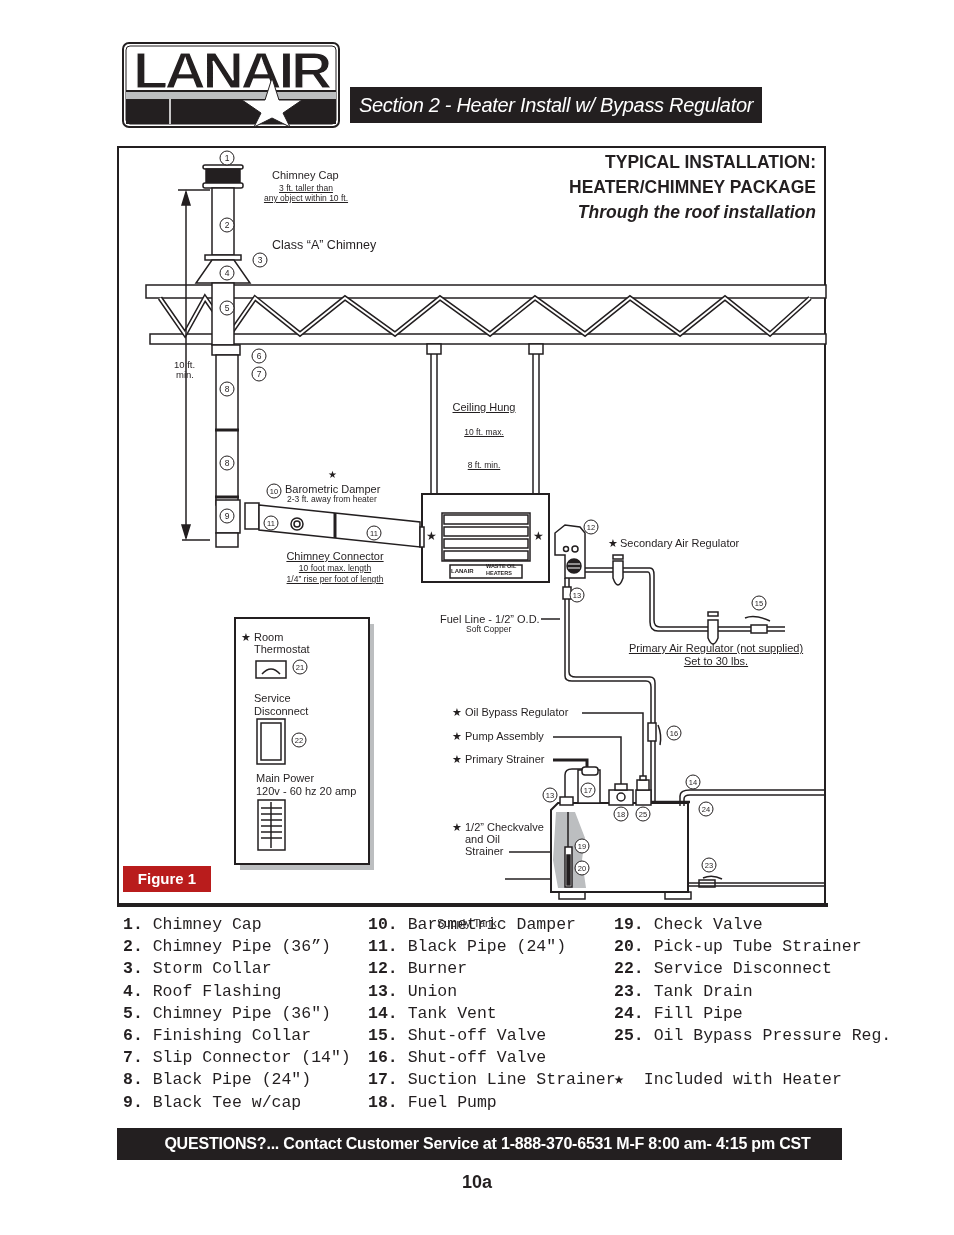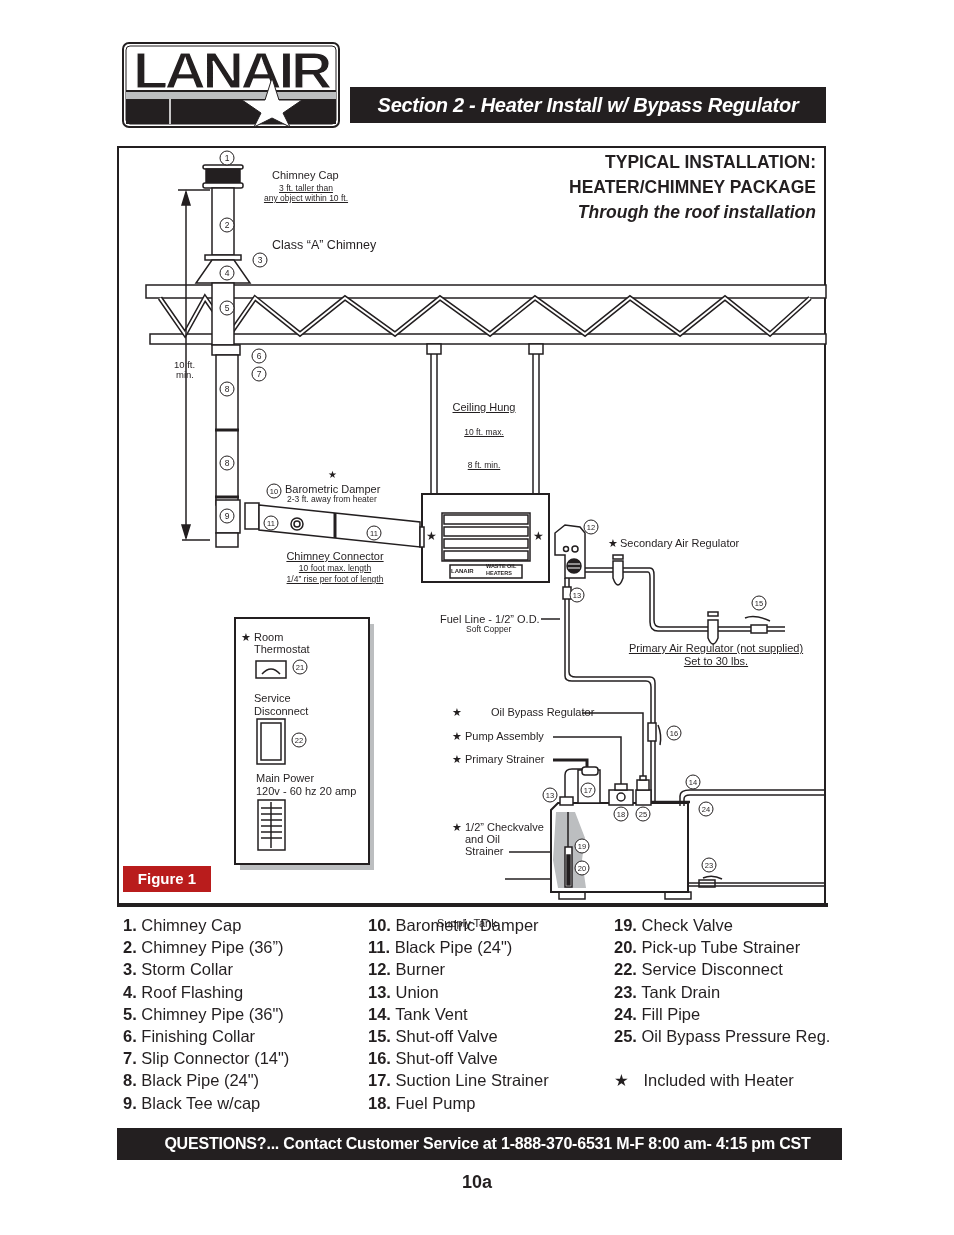--- a/index.html
+++ b/index.html
@@ -1,29 +1,29 @@
 <!DOCTYPE html>
 <html><head>
 <meta charset="utf-8">
 <style>
   html, body { margin:0; padding:0; background:#fff; }
   body { width:954px; height:1235px; position:relative; font-family:"DejaVu Sans", sans-serif; color:#231f20; overflow:hidden; }
   .abs { position:absolute; }
   #logo { left:122px; top:42px; width:218px; height:86px; }
-  #section-bar { left:350px; top:87px; width:476px; height:36px; background:#231f20; color:#fff;
-    font-family:"Liberation Sans", sans-serif; font-weight:bold; font-style:italic; font-size:20px; line-height:36px; text-align:center; letter-spacing:-0.3px; }
+  #section-bar { left:350px; top:87px; width:412px; height:36px; background:#231f20; color:#fff;
+    font-family:"Liberation Sans", sans-serif; font-weight:normal; font-style:italic; font-size:20px; line-height:36px; text-align:center; letter-spacing:-0.3px; }
   #figure-frame { left:117px; top:146px; width:709px; height:759px; border:2px solid #231f20; box-sizing:border-box; }
   #figure-bottom-rule { left:117px; top:903px; width:711px; height:4px; border-top:2px solid #231f20; border-bottom:2px solid #231f20; box-sizing:border-box; }
   #diagram { left:0; top:0; width:954px; height:1235px; }
   .title-block { right:138px; text-align:right; font-family:"Liberation Sans", sans-serif; font-weight:bold; font-size:17.5px; color:#231f20; line-height:25px; }
   .dlabel { font-family:"Liberation Sans", sans-serif; font-size:11px; color:#231f20; white-space:nowrap; line-height:13px; }
   .dsmall { font-family:"Liberation Sans", sans-serif; font-size:8.5px; color:#231f20; white-space:nowrap; line-height:11px; }
   .center { text-align:center;text-decoration:underline; }
   #figure-tag { left:123px; top:866px; width:88px; height:26px; background:#b91c1c; color:#fff; font-family:"Liberation Sans", sans-serif; font-weight:bold; font-size:15px; line-height:26px; text-align:center; }
-  .legend-col { position:absolute; top:914px; font-family:Liberation Sans, sans-serif; font-size:16.5px; color:#231f20; }
+  .legend-col { position:absolute; top:914px; font-family:Liberation Mono, monospace; font-size:16.5px; color:#231f20; }
   .legend-item { height:22.2px; line-height:22.2px; white-space:nowrap; }
   .legend-item b { font-weight:bold; }
   #questions-bar { left:117px; top:1128px; width:709px; height:32px; background:#231f20; color:#fff;
     font-family:"Liberation Sans", sans-serif; font-weight:bold; font-size:16px; line-height:32px; text-align:center; letter-spacing:-0.2px;padding-left:16px; }
   #page-number { left:0; width:954px; top:1172px; text-align:center; font-family:"Liberation Sans", sans-serif; font-weight:bold; font-size:18px; }
 </style>
 </head>
 <body>
 
 <svg id="logo" class="abs" viewBox="0 0 218 86">
@@ -279,21 +279,21 @@
 
 <div class="abs dlabel" style="left:241px;top:631px;">★</div>
 <div class="abs dlabel" style="left:254px;top:631px;">Room</div>
 <div class="abs dlabel" style="left:254px;top:643px;">Thermostat</div>
 <div class="abs dlabel" style="left:254px;top:692px;">Service</div>
 <div class="abs dlabel" style="left:254px;top:705px;">Disconnect</div>
 <div class="abs dlabel" style="left:256px;top:772px;">Main Power</div>
 <div class="abs dlabel" style="left:256px;top:785px;">120v - 60 hz  20 amp</div>
 
 <div class="abs dlabel" style="left:452px;top:706px;">★</div>
-<div class="abs dlabel" style="left:465px;top:706px;margin-left:26px;">Oil Bypass Regulator</div>
+<div class="abs dlabel" style="left:465px;top:706px;">Oil Bypass Regulator</div>
 <div class="abs dlabel" style="left:452px;top:730px;">★</div>
 <div class="abs dlabel" style="left:465px;top:730px;">Pump Assembly</div>
 <div class="abs dlabel" style="left:452px;top:753px;">★</div>
 <div class="abs dlabel" style="left:465px;top:753px;">Primary Strainer</div>
 <div class="abs dlabel" style="left:452px;top:821px;">★</div>
 <div class="abs dlabel" style="left:465px;top:821px;">1/2” Checkvalve</div>
 <div class="abs dlabel" style="left:465px;top:833px;">and Oil</div>
 <div class="abs dlabel" style="left:465px;top:845px;">Strainer</div>
 <div class="abs dlabel" style="left:437px;top:872px;margin-top:45px;">Supply Tank</div>
 

